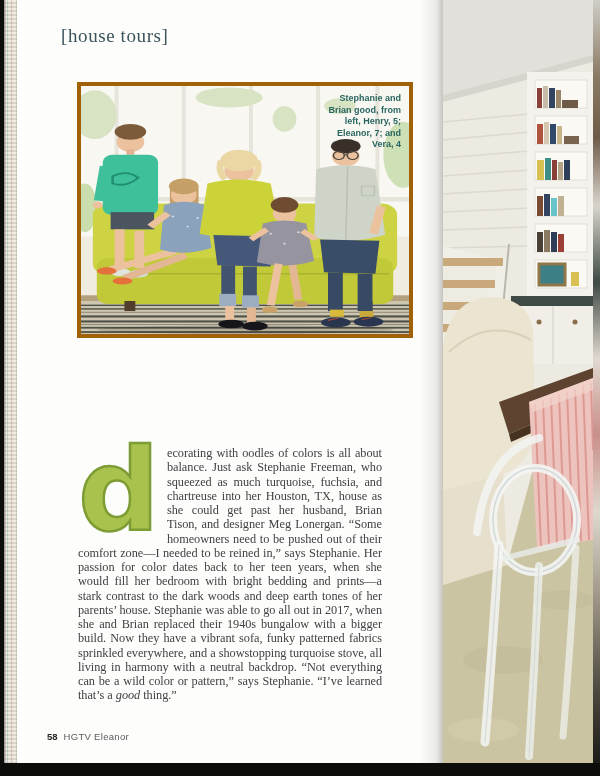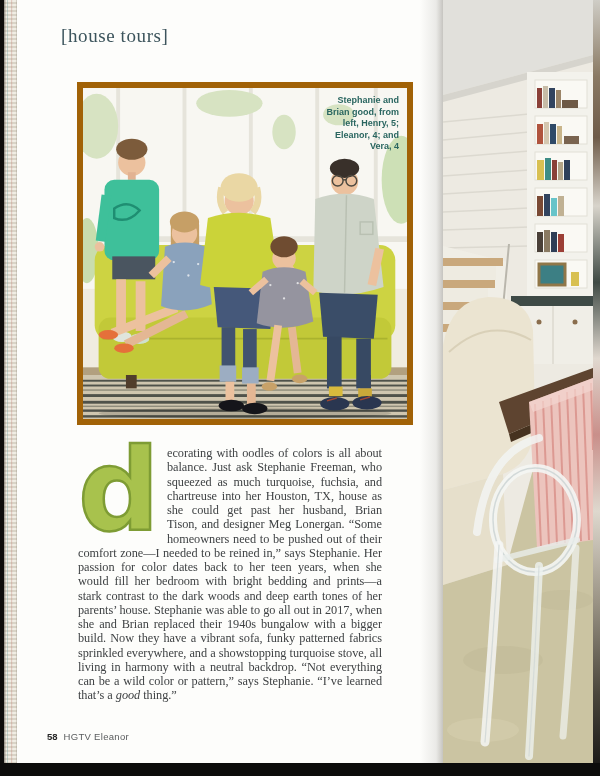--- a/index.html
+++ b/index.html
@@ -15,22 +15,22 @@
       rgba(110,160,160,.35) 24% 31%,rgba(255,255,255,0) 33% 55%,
       rgba(190,120,110,.30) 57% 63%,rgba(255,255,255,0) 66% 88%,rgba(120,112,98,.35) 100%);}
   .right-edge{position:absolute;left:593px;top:0;width:7px;height:763px;
       background:linear-gradient(180deg,#cfcdc6 0%,#8a7a64 10%,#6e5b49 18%,#d8d4cb 27%,
       #3f4a44 37%,#e0d8cf 47%,#c98f8a 57%,#ded8ce 67%,#9a9384 79%,#4a463c 91%,#1c1b18 100%);}
   .gutter{position:absolute;left:420px;top:0;width:23px;height:763px;
       background:linear-gradient(90deg,rgba(0,0,0,0) 0%,rgba(70,65,55,.10) 70%,rgba(70,65,55,.30) 100%);}
   
   .section-label{position:absolute;left:61px;top:25px;font-family:"Liberation Serif",serif;
       font-size:19px;color:#3c545c;letter-spacing:.6px;}
-  .photo{position:absolute;left:77px;top:82px;width:336px;height:343px;margin:0;
-      border:6px solid #a16207;box-sizing:border-box;background:#f7f6f1;}
+  .photo{position:absolute;left:77px;top:82px;width:336px;height:256px;margin:0;
+      border:4px solid #a16207;box-sizing:border-box;background:#f7f6f1;}
   .photo svg{display:block;width:100%;height:100%;}
   .caption{position:absolute;top:7px;right:8px;width:114px;text-align:right;
       font-size:9px;line-height:11.5px;font-weight:bold;color:#2a6660;}
   .article{position:absolute;left:78px;top:446px;width:304px;
       font-family:"Liberation Serif",serif;font-size:12.3px;line-height:14.25px;
       color:#3f4244;text-align:justify;text-align-last:left;letter-spacing:-.05px;}
   .dropcap{float:left;display:block;width:80px;height:84px;margin:3px 9px 0 0;
       font-family:"DejaVu Sans",sans-serif;font-weight:bold;font-size:114px;line-height:84px;
       color:#a8c24d;-webkit-text-stroke:2.5px #7e9c34;overflow:visible;}
   .em{font-style:italic;}
@@ -174,21 +174,21 @@
         <line x1="200" y1="248" x2="192" y2="306" stroke="#ecc19e" stroke-width="8"></line>
         <line x1="214" y1="250" x2="220" y2="298" stroke="#e4b794" stroke-width="8"></line>
         <ellipse cx="191" cy="312" rx="8" ry="4.5" fill="#c8a269"></ellipse>
         <ellipse cx="222" cy="304" rx="8" ry="4.5" fill="#c8a269"></ellipse>
       </g>
     </svg>
     <div class="caption">
       <div>Stephanie and</div>
       <div>Brian good, from</div>
       <div>left, Henry, 5;</div>
-      <div>Eleanor, 4; and</div>
+      <div>Eleanor, 7; and</div>
       <div>Vera, 4</div>
     </div>
   </figure>
 
   <div class="article">
     <span class="dropcap">d</span><span>ecorating with oodles of colors is all about balance. Just ask Stephanie Freeman, who squeezed as much turquoise, fuchsia, and chartreuse into her Houston, TX, house as she could get past her husband, Brian Tison, and designer Meg Lonergan. “Some homeowners need to be pushed out of their comfort zone—I needed to be reined in,” says Stephanie. Her passion for color dates back to her teen years, when she would fill her bedroom with bright bedding and prints—a stark contrast to the dark woods and deep earth tones of her parents’ house. Stephanie was able to go all out in 2017, when she and Brian replaced their 1940s bungalow with a bigger build. Now they have a vibrant sofa, funky patterned fabrics sprinkled everywhere, and a showstopping turquoise stove, all living in harmony with a neutral backdrop. “Not everything can be a wild color or pattern,” says Stephanie. “I’ve learned that’s a </span><span class="em">good</span><span> thing.”</span>
   </div>
 
   <div class="footer">
     <span class="num">58</span><span>HGTV Eleanor</span>

